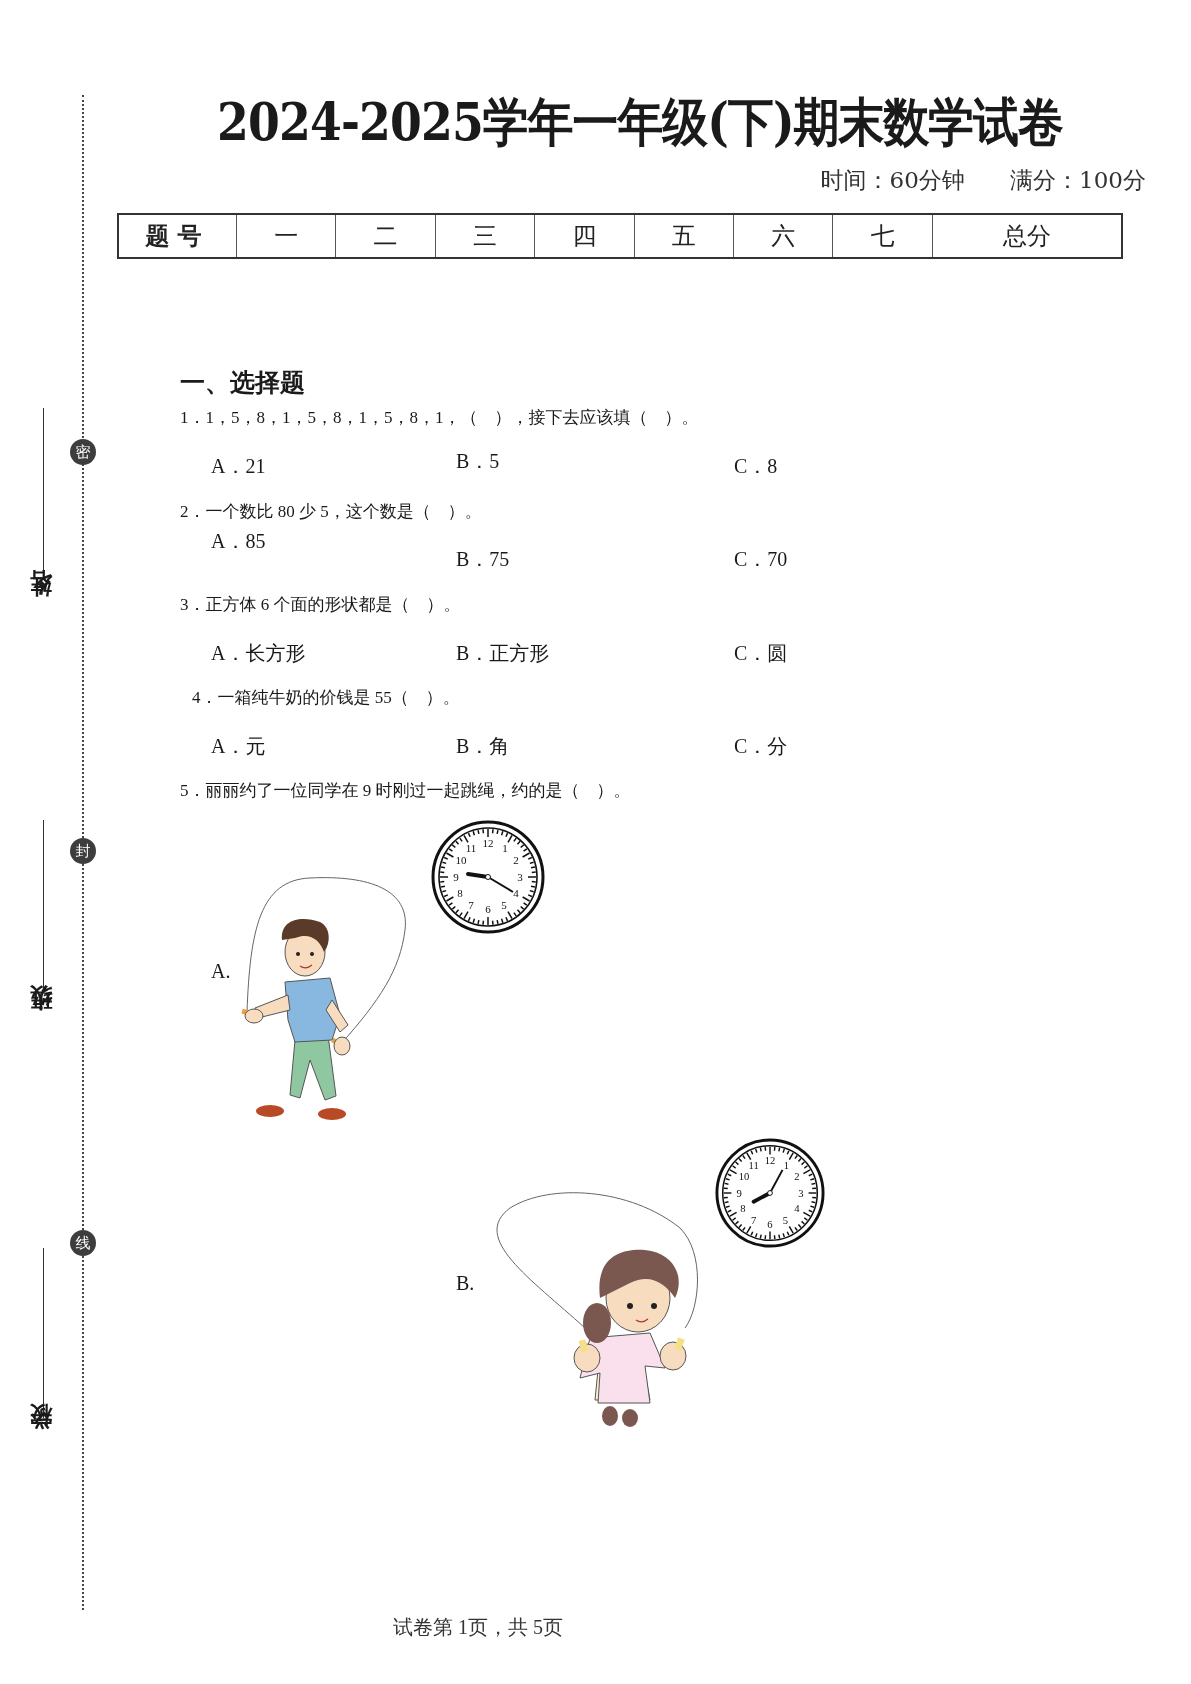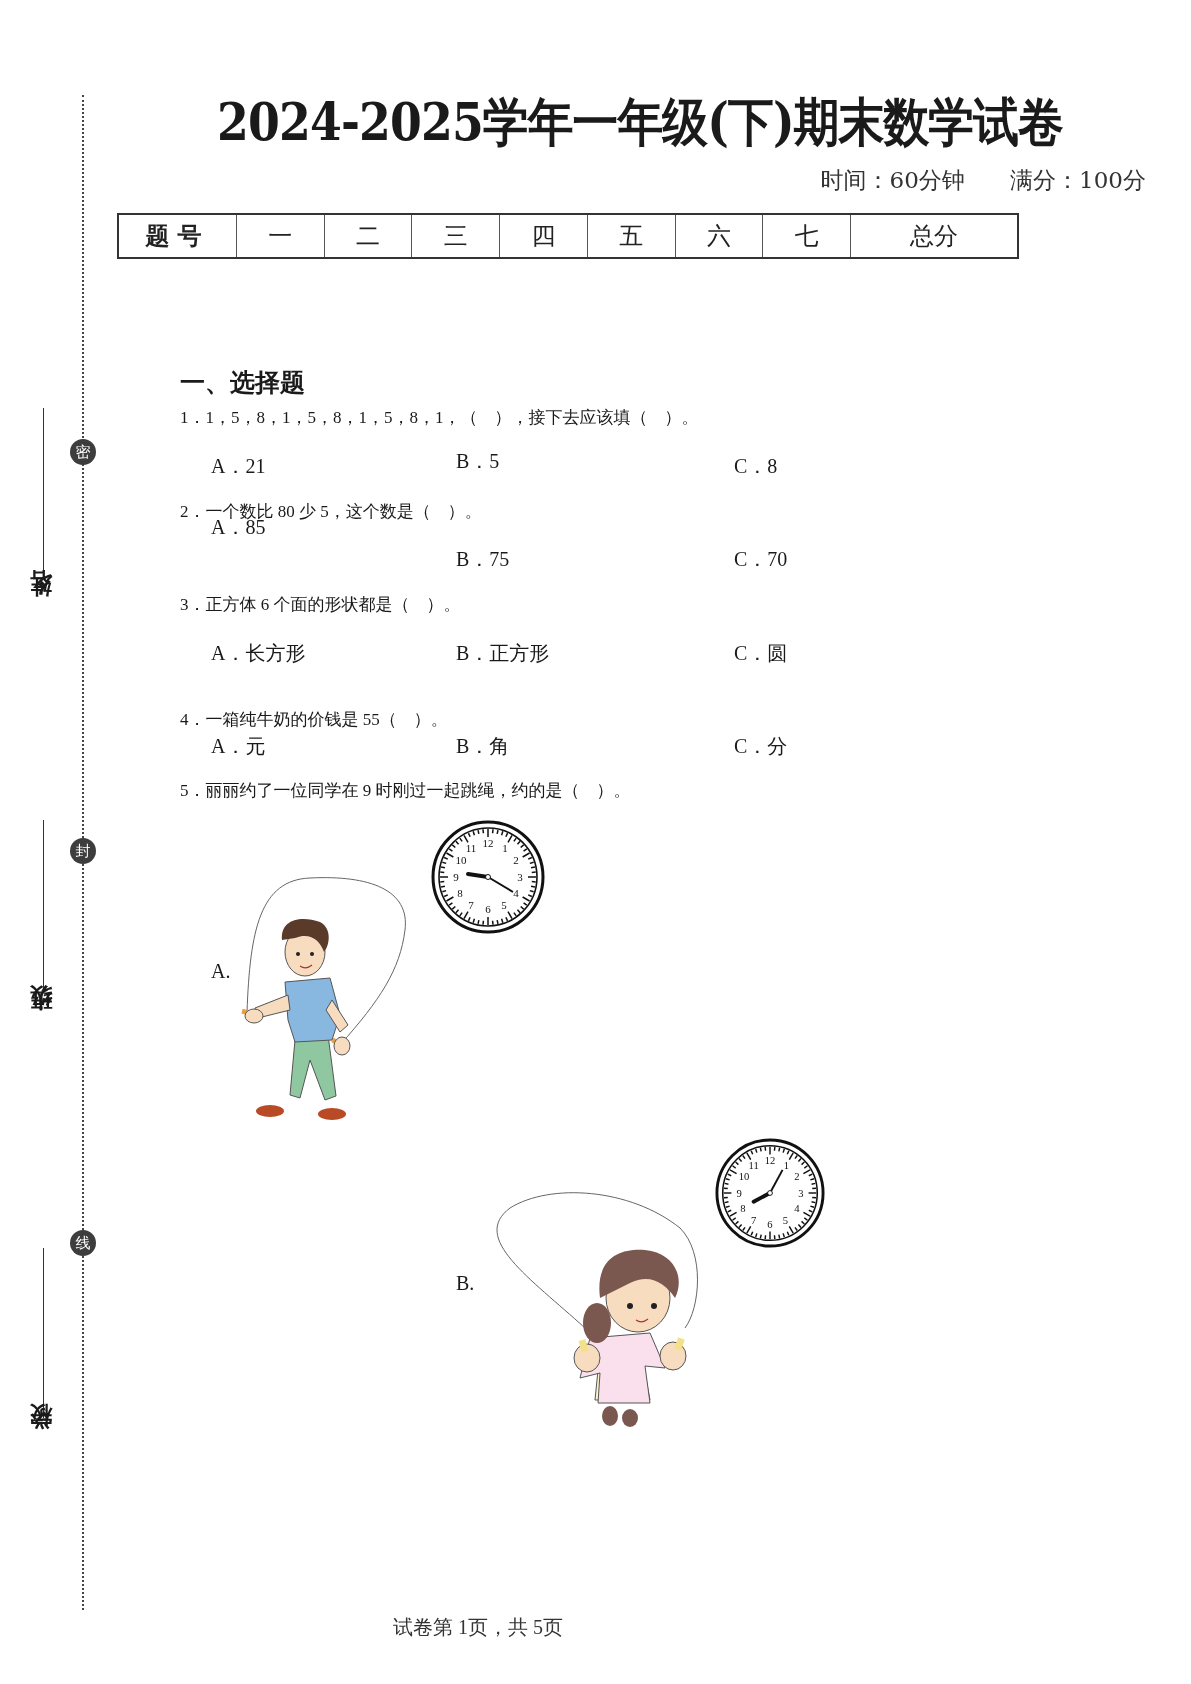--- a/index.html
+++ b/index.html
@@ -11,21 +11,21 @@
           color:#fff; font-size:15px; line-height:26px; text-align:center; font-family:"DejaVu Sans",sans-serif; }
   .vlabel { position:absolute; left:26px; width:30px; font-size:22px; font-weight:bold; font-family:"DejaVu Sans",sans-serif;
             writing-mode:vertical-rl; transform:rotate(180deg); letter-spacing:4px; }
   .vline { position:absolute; left:43px; border-left:1.5px solid #333; }
   
   .title { position:absolute; left:140px; top:88px; width:1000px; text-align:center; font-size:52px; font-weight:bold;
            letter-spacing:-1px; font-family:"DejaVu Serif",serif; transform:scaleX(0.88); transform-origin:center; }
   .meta { position:absolute; top:165px; right:45px; font-size:23px; color:#333; font-family:"DejaVu Serif",serif; }
   .meta span { margin-left:38px;margin-top:32px; }
   
-  table.score { position:absolute; left:117px; top:213px; width:902px; border-collapse:collapse; border:2.5px solid #333;padding-left:20px; }
+  table.score { position:absolute; left:117px; top:213px; width:1006px; border-collapse:collapse; border:2.5px solid #333;padding-left:20px; }
   table.score td { border:1.5px solid #555; height:40px; text-align:center; font-size:24px; font-family:"DejaVu Sans",sans-serif; color:#222; }
   table.score td.head { width:115px; font-weight:bold; letter-spacing:8px; }
   
   .section { position:absolute; left:180px; top:366px; font-size:25px; font-weight:bold; font-family:"DejaVu Sans",sans-serif; }
   .q { position:absolute; left:180px; font-size:17px; white-space:pre; }
   .opt { position:absolute; font-size:20px; white-space:pre; }
   .footer { position:absolute; left:0; width:956px; top:1614px; text-align:center; font-size:20px; color:#333; }
   svg { position:absolute; overflow:visible; }
 </style>
 </head>
@@ -66,30 +66,30 @@
   </table>
 
 <div class="section">一、选择题</div>
 
 <div class="q" style="top:406px;">1．1，5，8，1，5，8，1，5，8，1，（    ），接下去应该填（    ）。</div>
 <div class="opt" style="left:211px;top:453px;">A．21</div>
 <div class="opt" style="left:456px;top:448px;">B．5</div>
 <div class="opt" style="left:734px;top:453px;">C．8</div>
 
 <div class="q" style="top:500px;">2．一个数比 80 少 5，这个数是（    ）。</div>
-<div class="opt" style="left:211px;top:514px;">A．85</div>
+<div class="opt" style="left:211px;top:528px;">A．85</div>
 <div class="opt" style="left:456px;top:546px;">B．75</div>
 <div class="opt" style="left:734px;top:546px;">C．70</div>
 
 <div class="q" style="top:593px;">3．正方体 6 个面的形状都是（    ）。</div>
 <div class="opt" style="left:211px;top:640px;">A．长方形</div>
 <div class="opt" style="left:456px;top:640px;">B．正方形</div>
 <div class="opt" style="left:734px;top:640px;">C．圆</div>
 
-<div class="q" style="top:708px;">4．一箱纯牛奶的价钱是 55（    ）。</div>
+<div class="q" style="top:686px;margin-left:12px;">4．一箱纯牛奶的价钱是 55（    ）。</div>
 <div class="opt" style="left:211px;top:733px;text-align:right;">A．元</div>
 <div class="opt" style="left:456px;top:733px;">B．角</div>
 <div class="opt" style="left:734px;top:733px;">C．分</div>
 
 <div class="q" style="top:779px;">5．丽丽约了一位同学在 9 时刚过一起跳绳，约的是（    ）。</div>
 <div class="opt" style="left:211px;top:960px;">A.</div>
 <div class="opt" style="left:456px;top:1272px;">B.</div>
 
 <svg style="left:431px;top:820px;" width="114" height="114" viewBox="-57 -57 114 114">
   <circle r="55" fill="#fff" stroke="#111" stroke-width="3"></circle>

